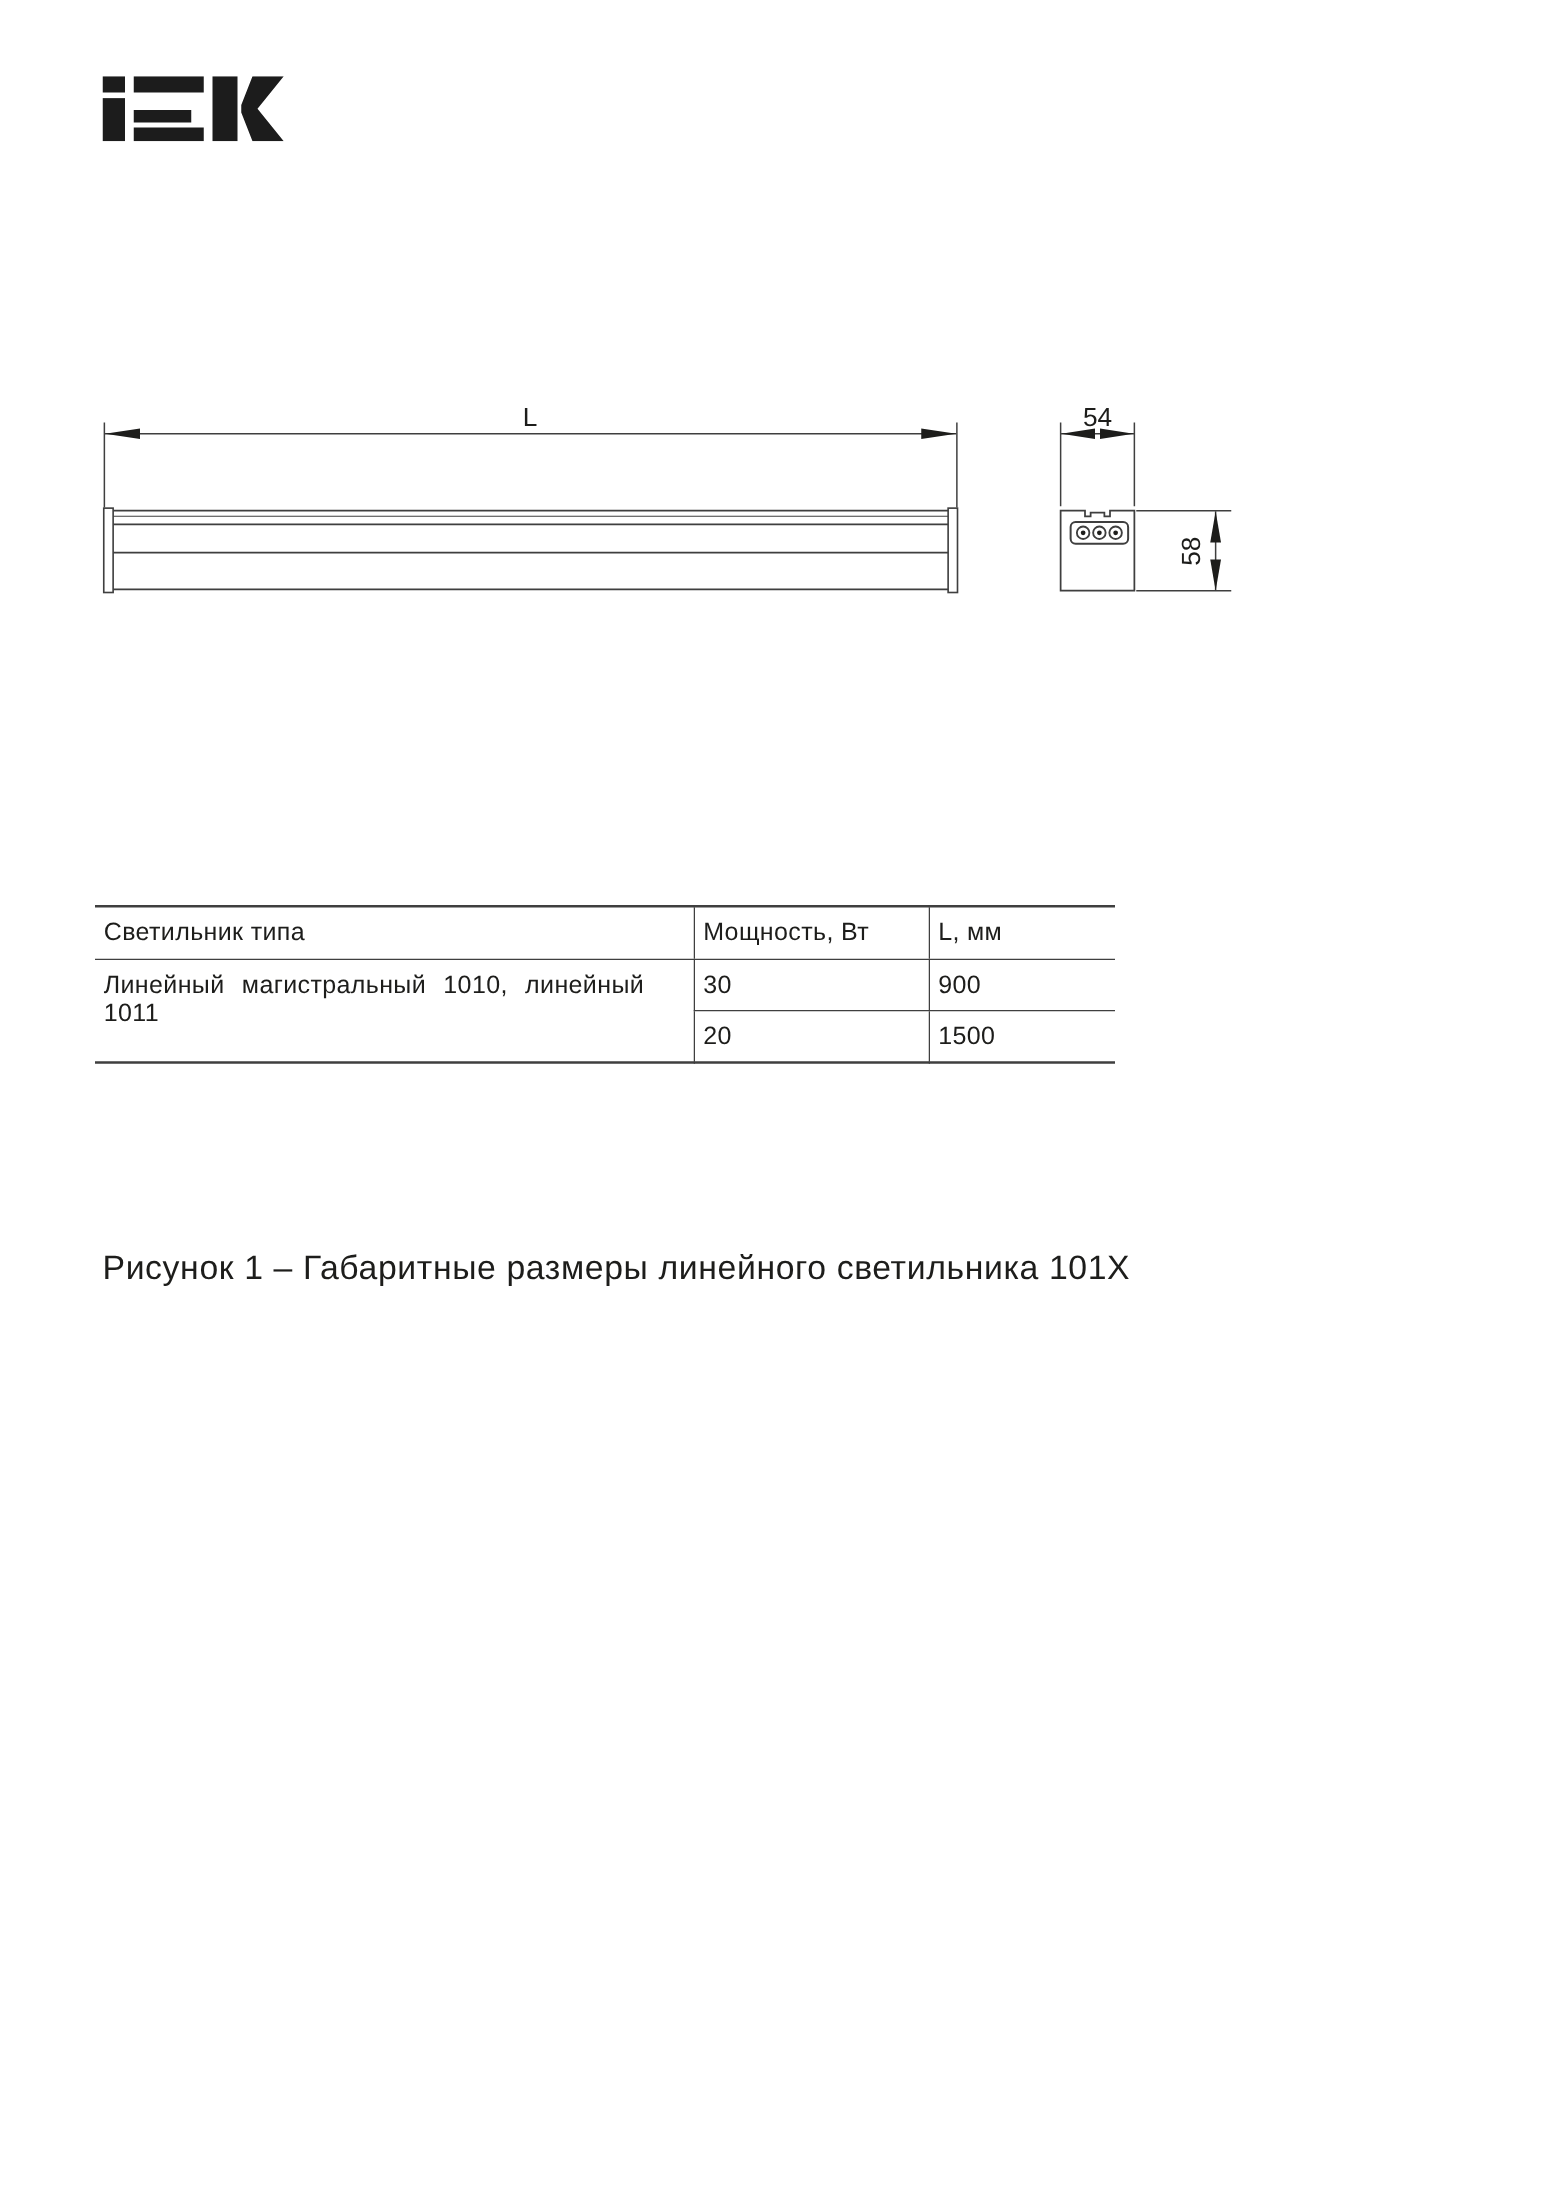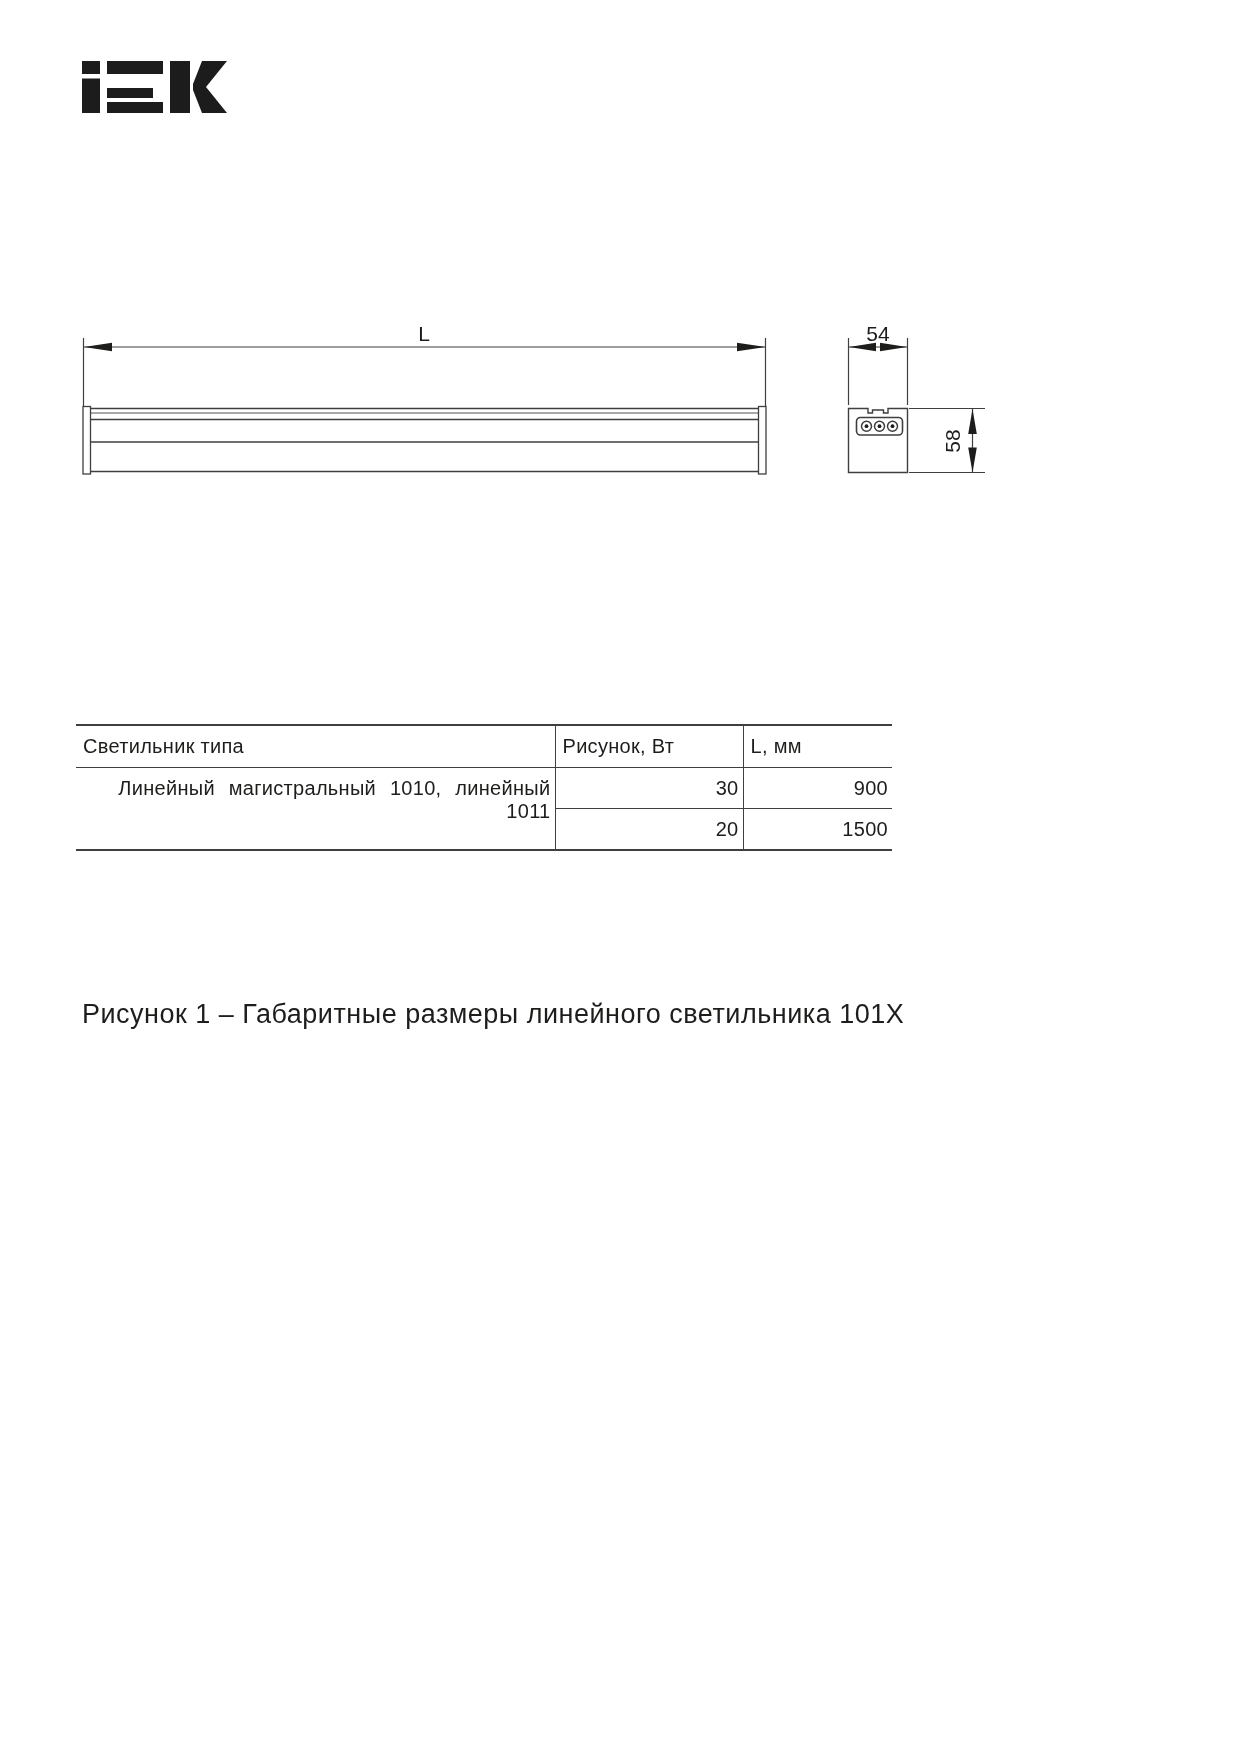--- a/index.html
+++ b/index.html
@@ -41,21 +41,21 @@
   table.dims col.c2 { width:188px; }
   table.dims col.c3 { width:149px; }
   table.dims th, table.dims td {
     font-weight:normal;
     text-align:left;
     padding:0 4px 0 7px;
     vertical-align:middle;
     letter-spacing:0.3px;
   }
   table.dims th { height:41px; border-bottom:1.5px solid #3f3f3f; }
-  table.dims td { height:40px;text-align:right; }
+  table.dims td { height:40px; }
   table.dims .vline { border-left:1.4px solid #3f3f3f; }
   table.dims td.rsep { border-bottom:1.4px solid #3f3f3f; }
   table.dims td.typecell {
     vertical-align:top;
     padding-top:9px;
     word-spacing:8px;
   }
 
   
   .caption {
@@ -136,21 +136,21 @@
 
   <table class="dims">
     <colgroup>
         <col class="c1">
         <col class="c2">
         <col class="c3">
       </colgroup>
     <tbody>
         <tr>
       <th>Светильник типа</th>
-      <th class="vline">Рисунок, Вт</th>
+      <th class="vline">Мощность, Вт</th>
       <th class="vline">L, мм</th>
     </tr>
     <tr>
       <td class="typecell" rowspan="2">Линейный магистральный 1010, линейный 1011</td>
       <td class="vline rsep">30</td>
       <td class="vline rsep">900</td>
     </tr>
     <tr>
       <td class="vline">20</td>
       <td class="vline">1500</td>

